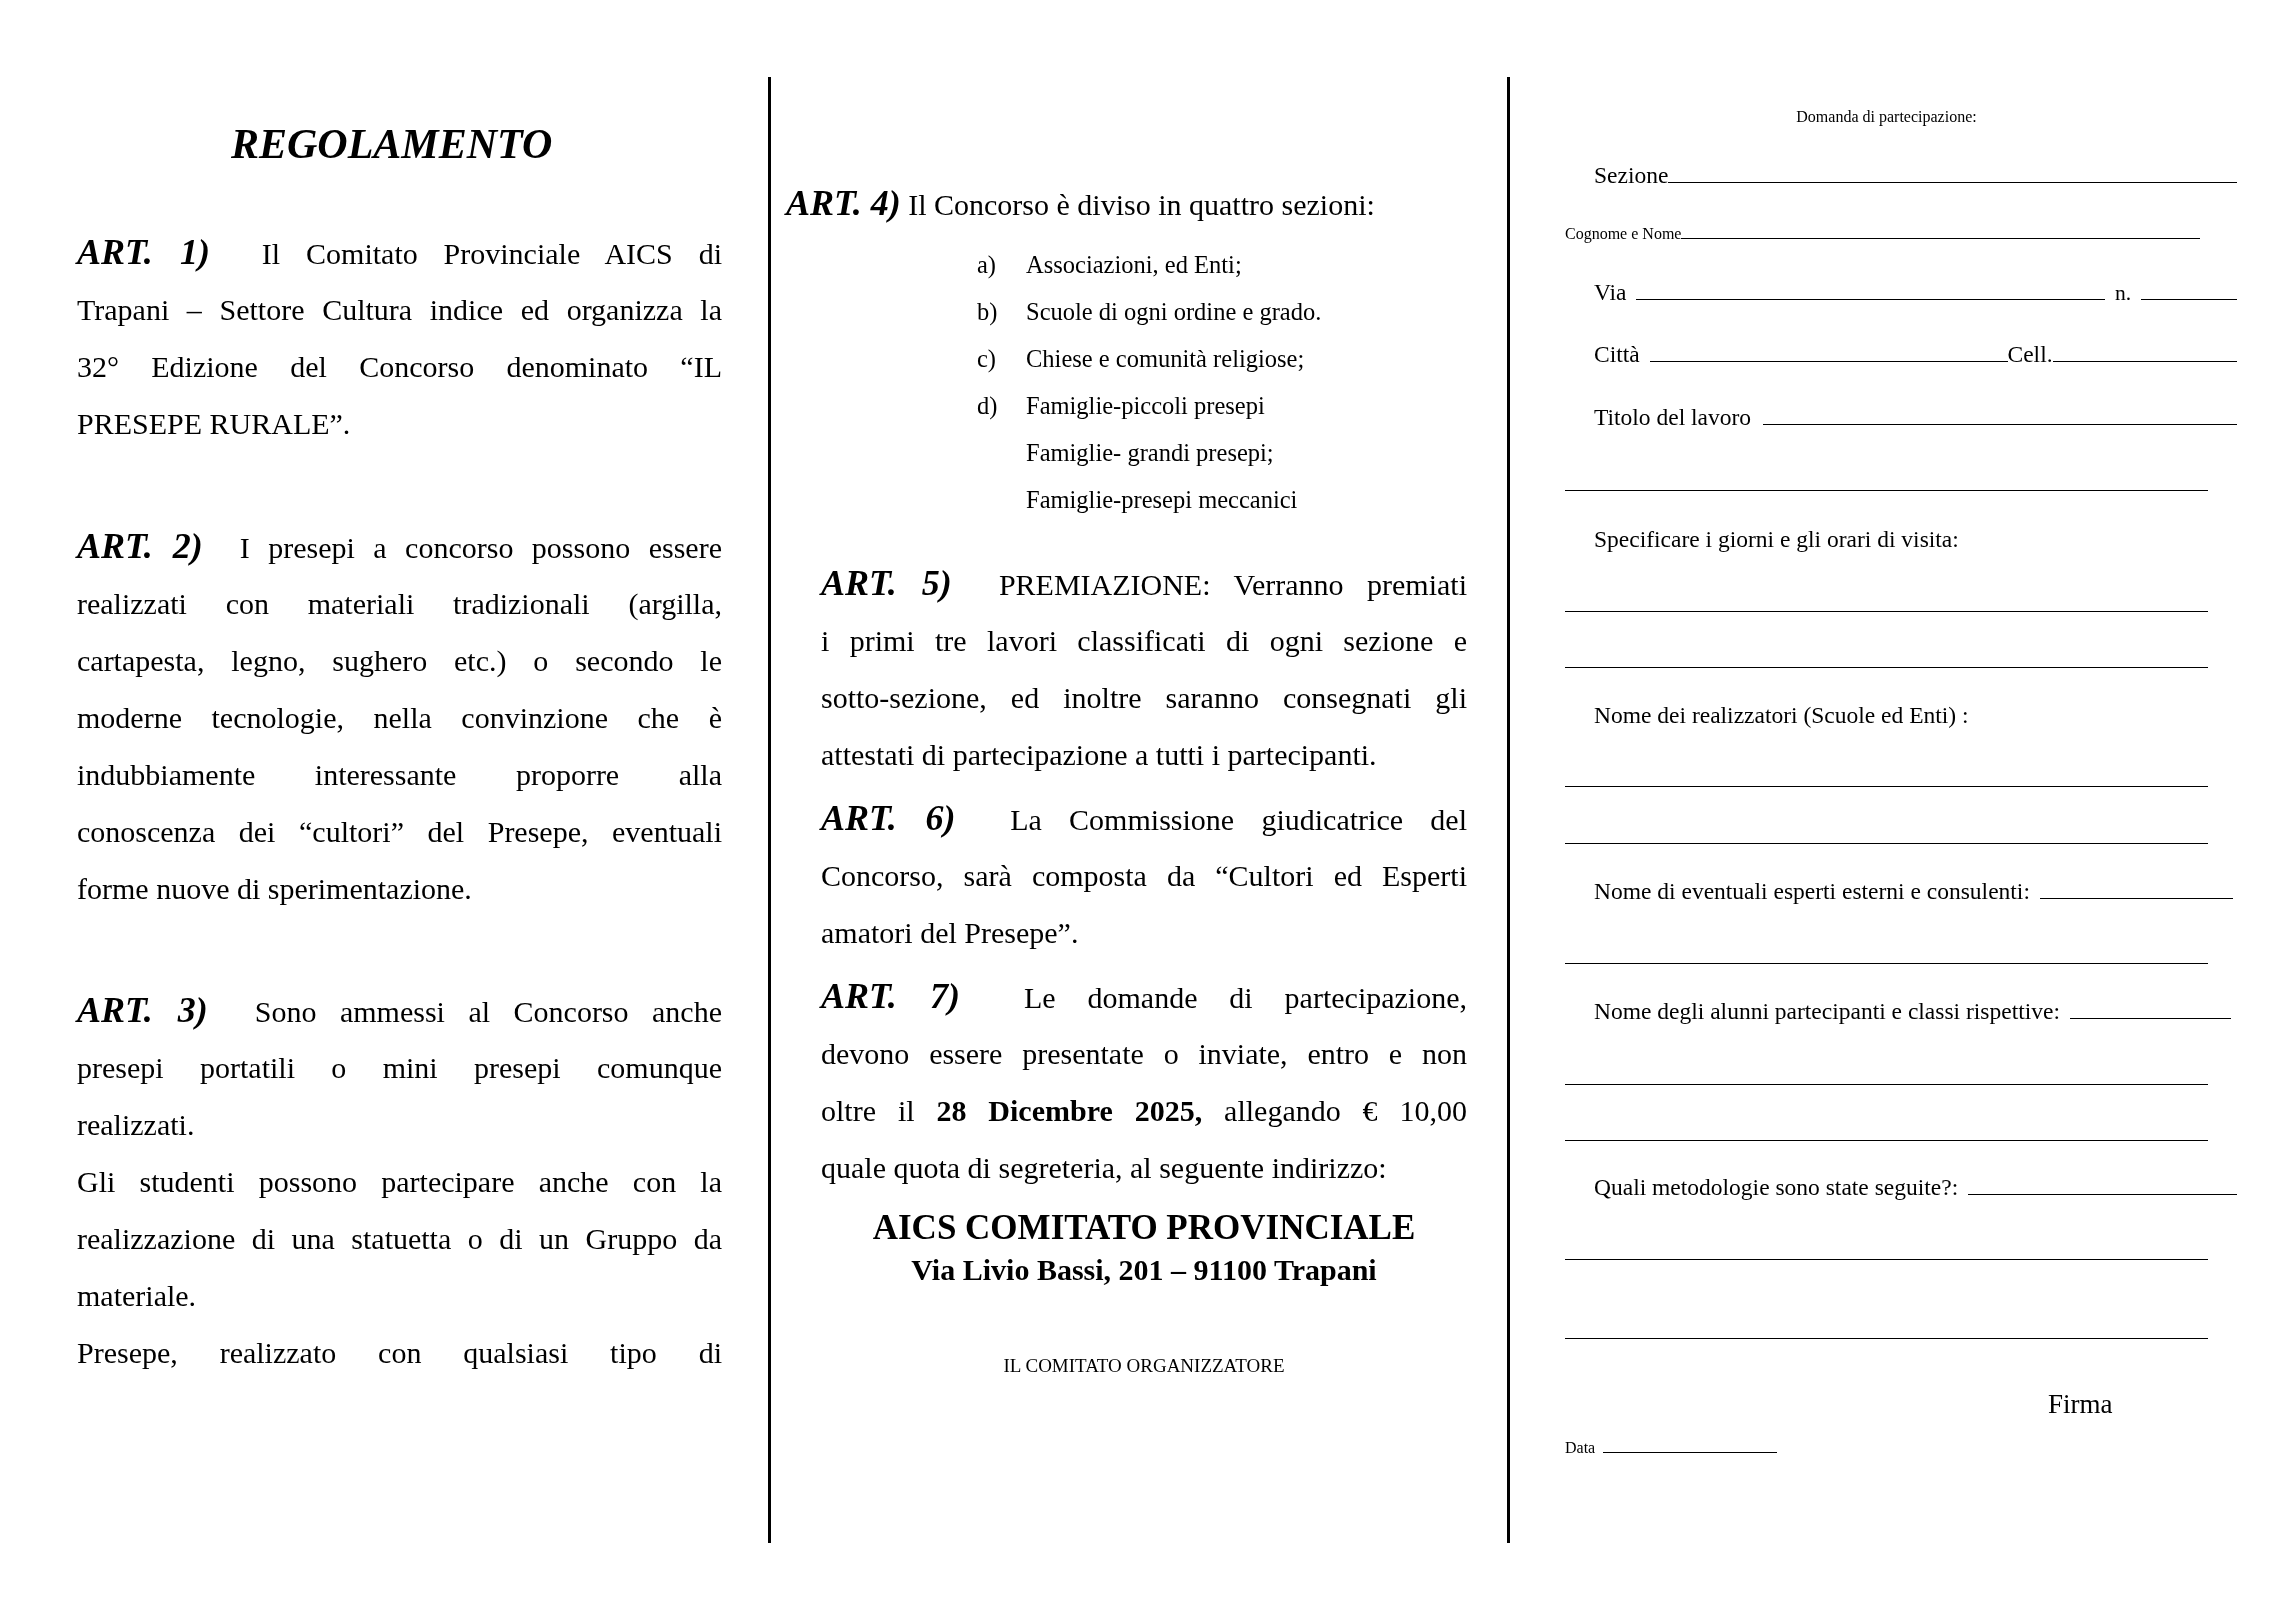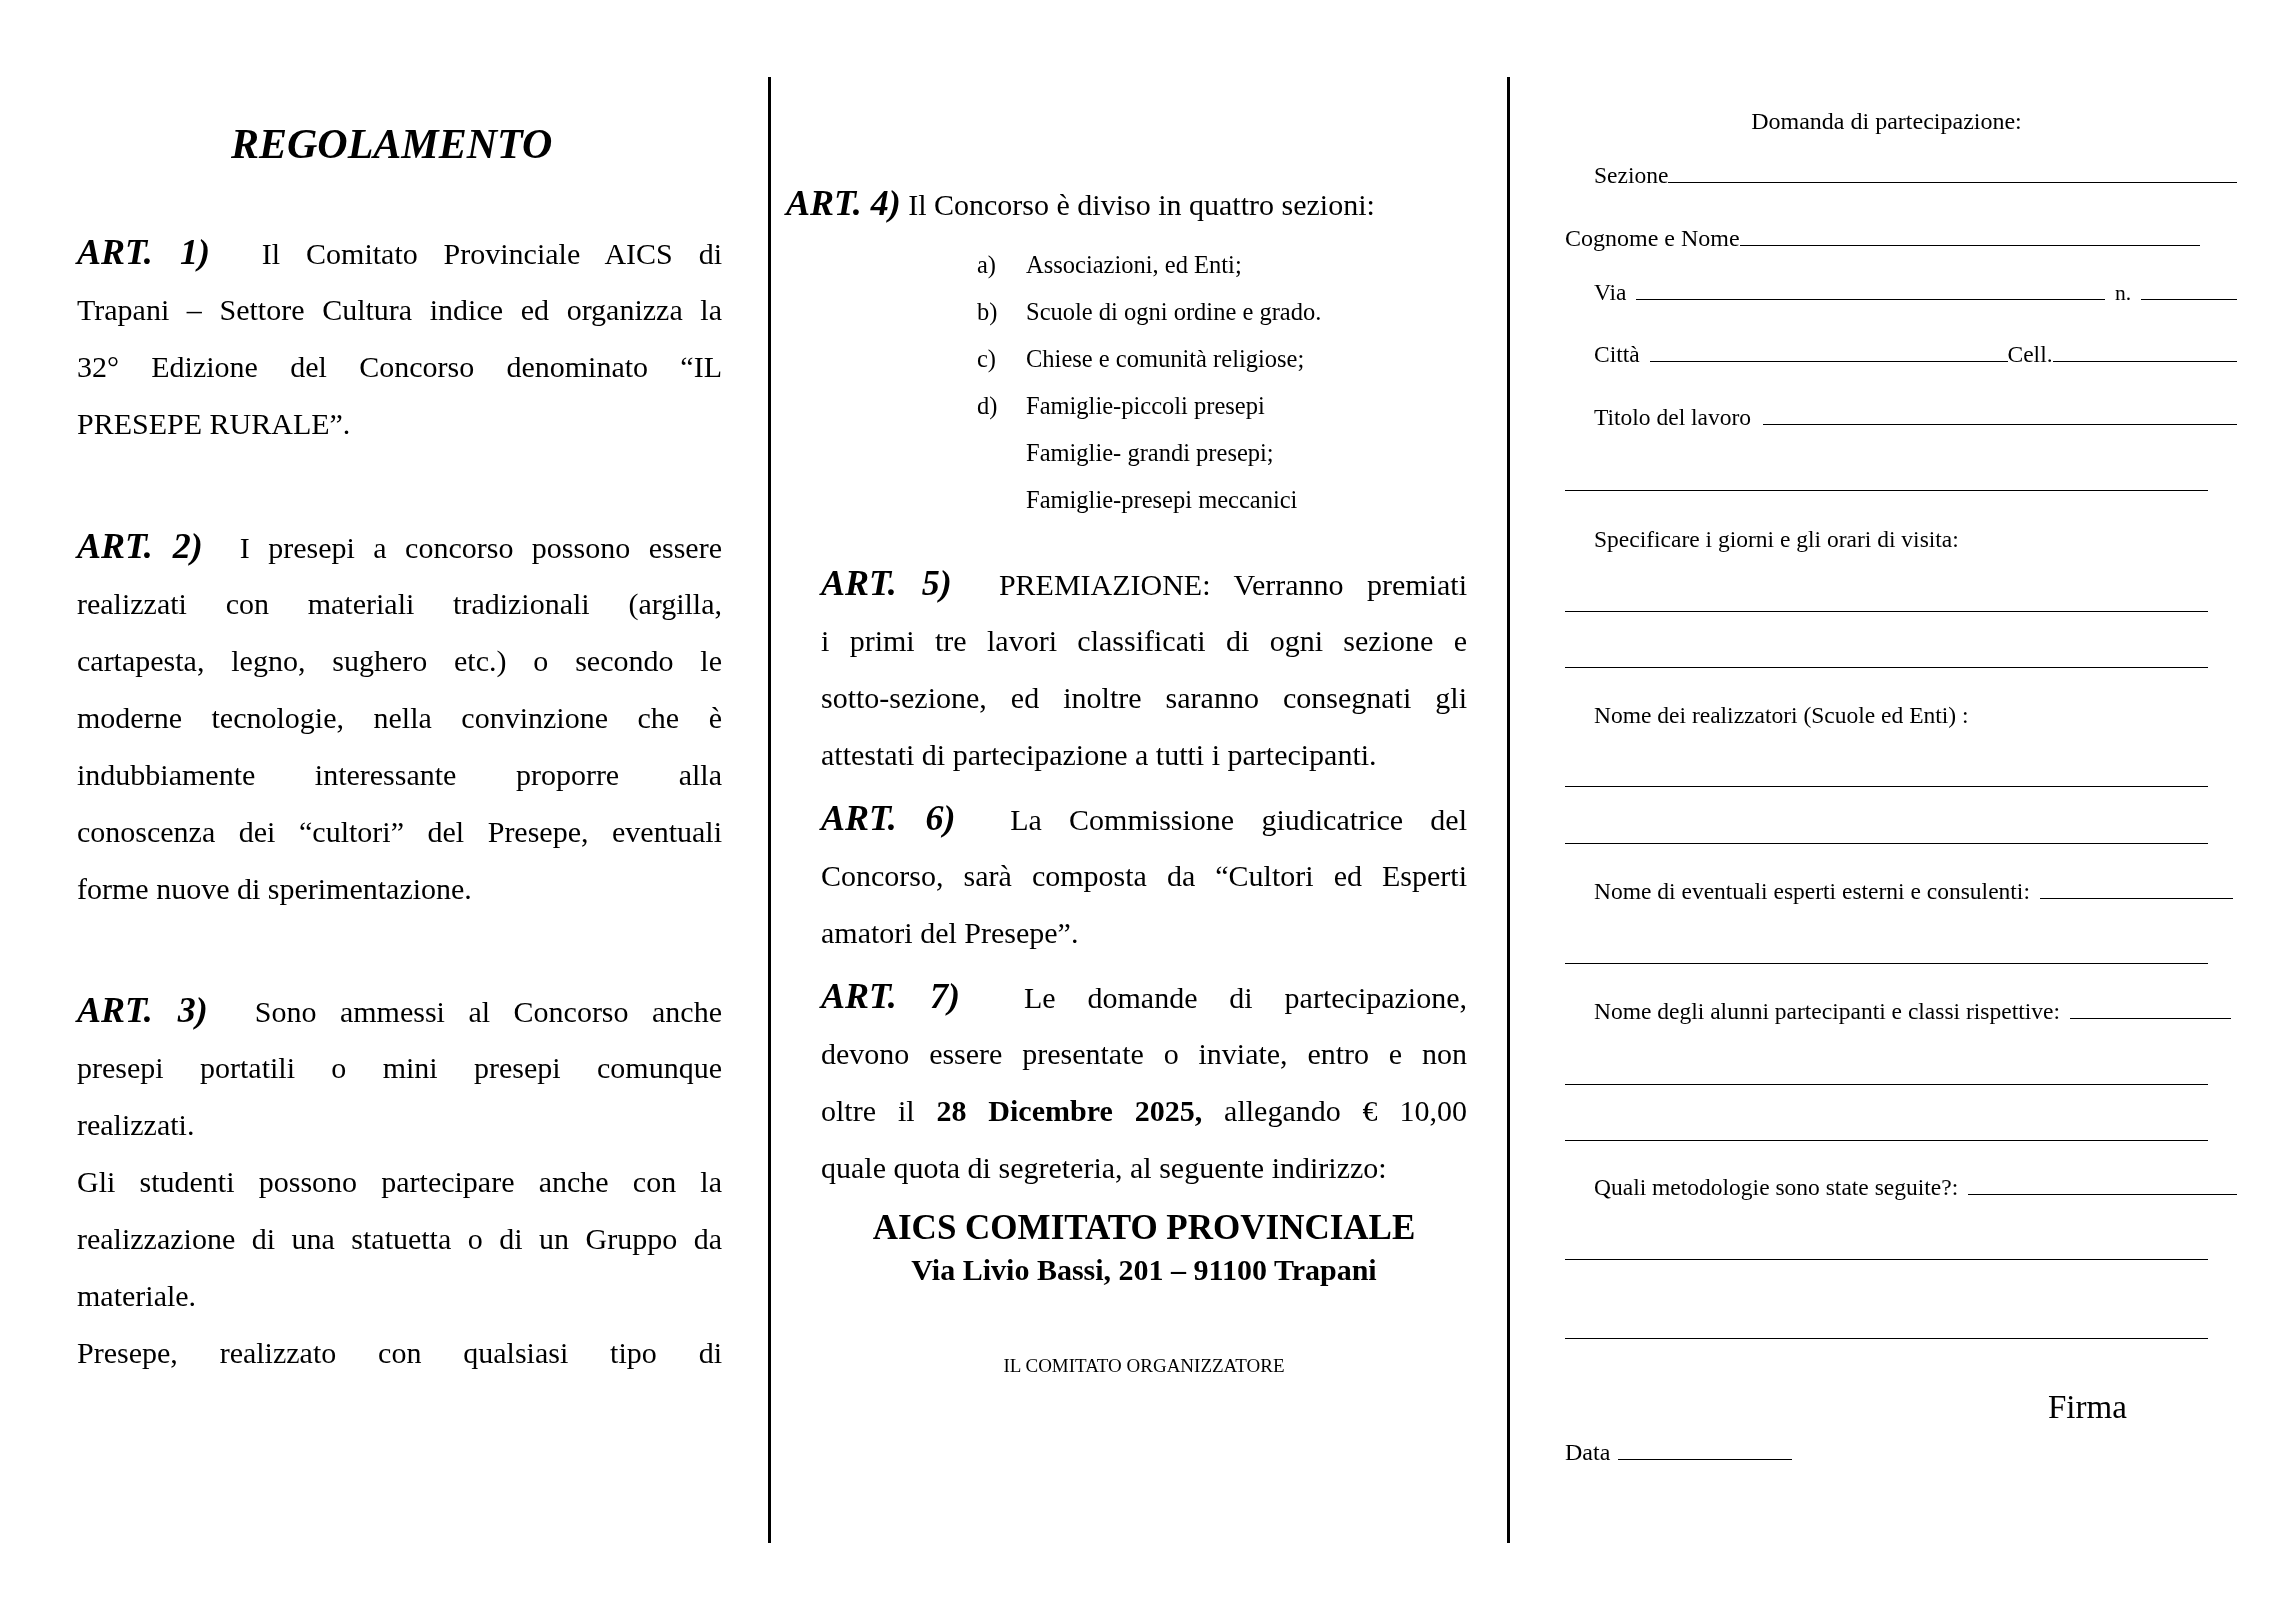--- a/index.html
+++ b/index.html
@@ -7,21 +7,21 @@
          font-family: "Liberation Serif", "DejaVu Serif", serif; color: #000; }
   .abs { position: absolute; white-space: nowrap; }
   .divider { position: absolute; width: 2.9px; background: #000; top: 77px; height: 1466px; }
   .art { font-weight: bold; font-style: italic; font-size: 36px; }
   .body { font-size: 30px; }
   .just { position: absolute; text-align: justify; text-align-last: justify; white-space: nowrap; }
   .just-line { display: block; height: 57px; line-height: 57px; text-align: justify; text-align-last: justify; }
   .last { text-align-last: left; }
   .list { font-size: 24.5px; }
   .form { font-size: 23.5px; margin-left: 29px; }
-  .form-sm { font-size: 24px; }
+  .form-sm { font-size: 16px; }
   .uline { display: inline-block; border-bottom: 1.5px solid #000; height: 0; vertical-align: baseline; }
   .blank-line { position: absolute; left: 1565px; width: 643px; border-bottom: 1.5px solid #000; }
   .center { text-align: center; }
 </style>
 </head>
 <body>
 
 <div class="divider" style="left:768px;"></div>
 <div class="divider" style="left:1507px;"></div>
 
@@ -185,21 +185,21 @@
   <div class="blank-line" style="top:1140px;"></div>
 
   <div class="abs form" style="left:1565px; top:1174px; width:643px; display:flex; align-items:baseline;">
     <span>Quali metodologie sono state seguite?:</span>
     <span style="width:9.8px;"></span>
     <span class="uline" style="flex:1;"></span>
   </div>
   <div class="blank-line" style="top:1259px;"></div>
   <div class="blank-line" style="top:1338px;"></div>
 
-  <div class="abs form" style="left:2019px; top:1389px; font-size:33px;">Firma</div>
+  <div class="abs form" style="left:2019px; top:1389px; font-size:27px;">Firma</div>
 
   <div class="abs form-sm" style="left:1565px; top:1439px; display:flex; align-items:baseline;">
     <span>Data</span>
     <span style="width:7.8px;"></span>
     <span class="uline" style="width:174px;"></span>
   </div>
 </div>
 
 
 </body></html>

